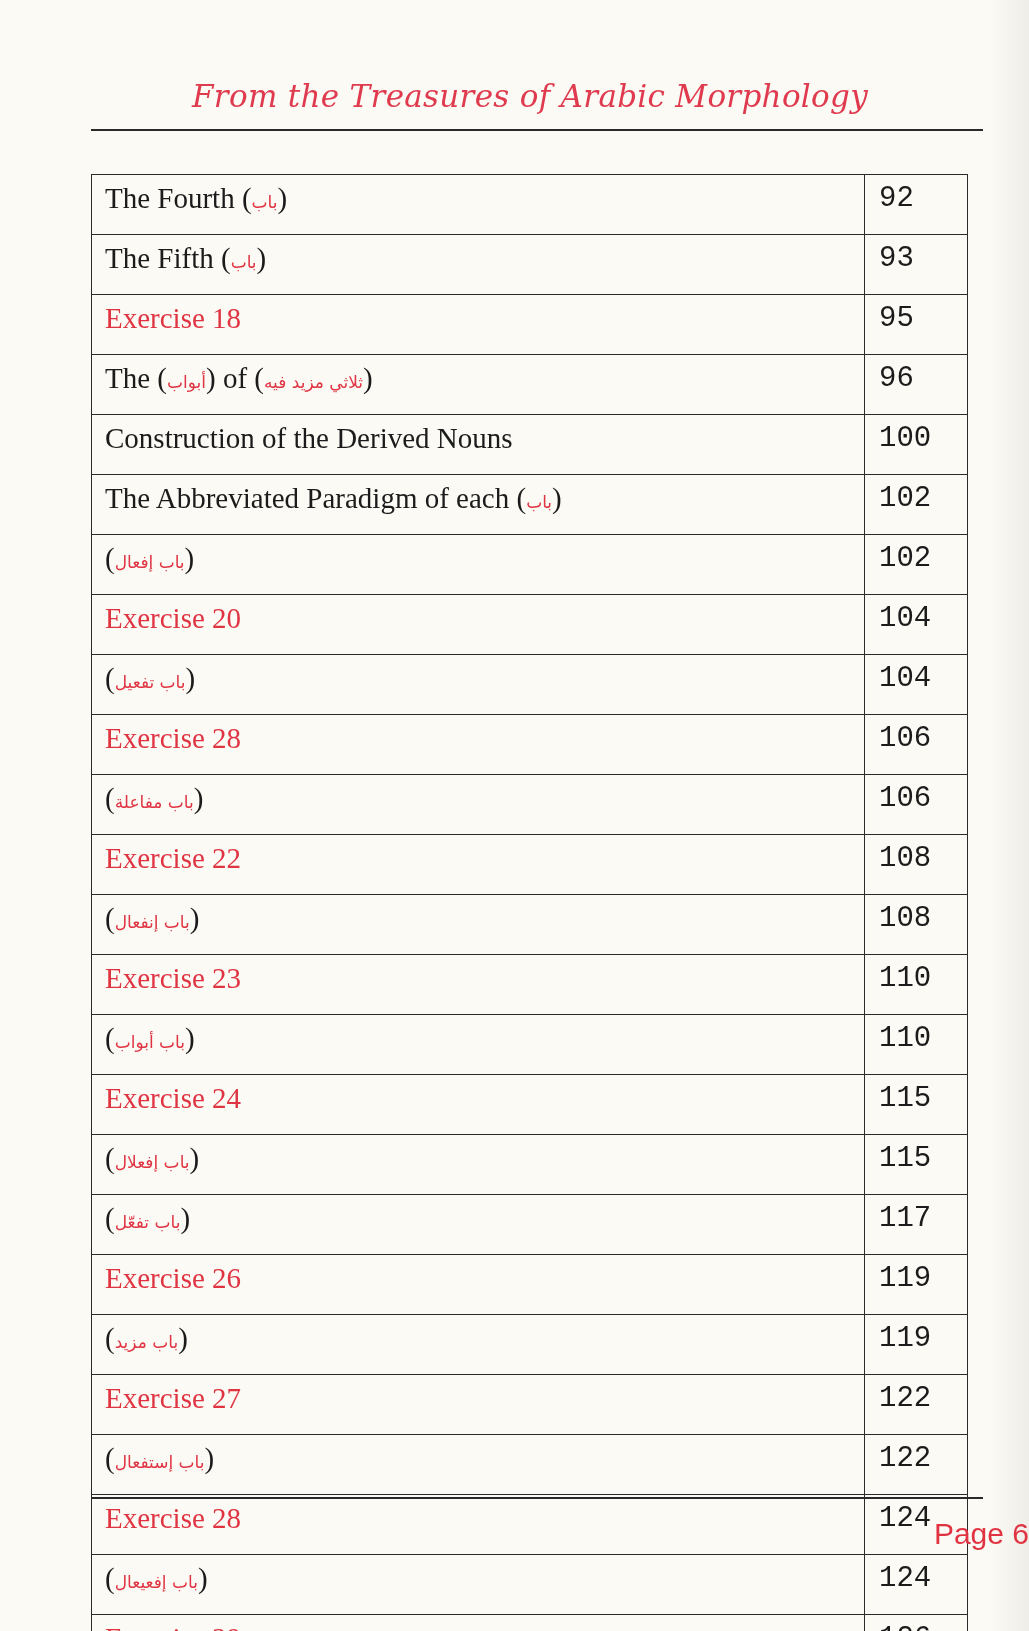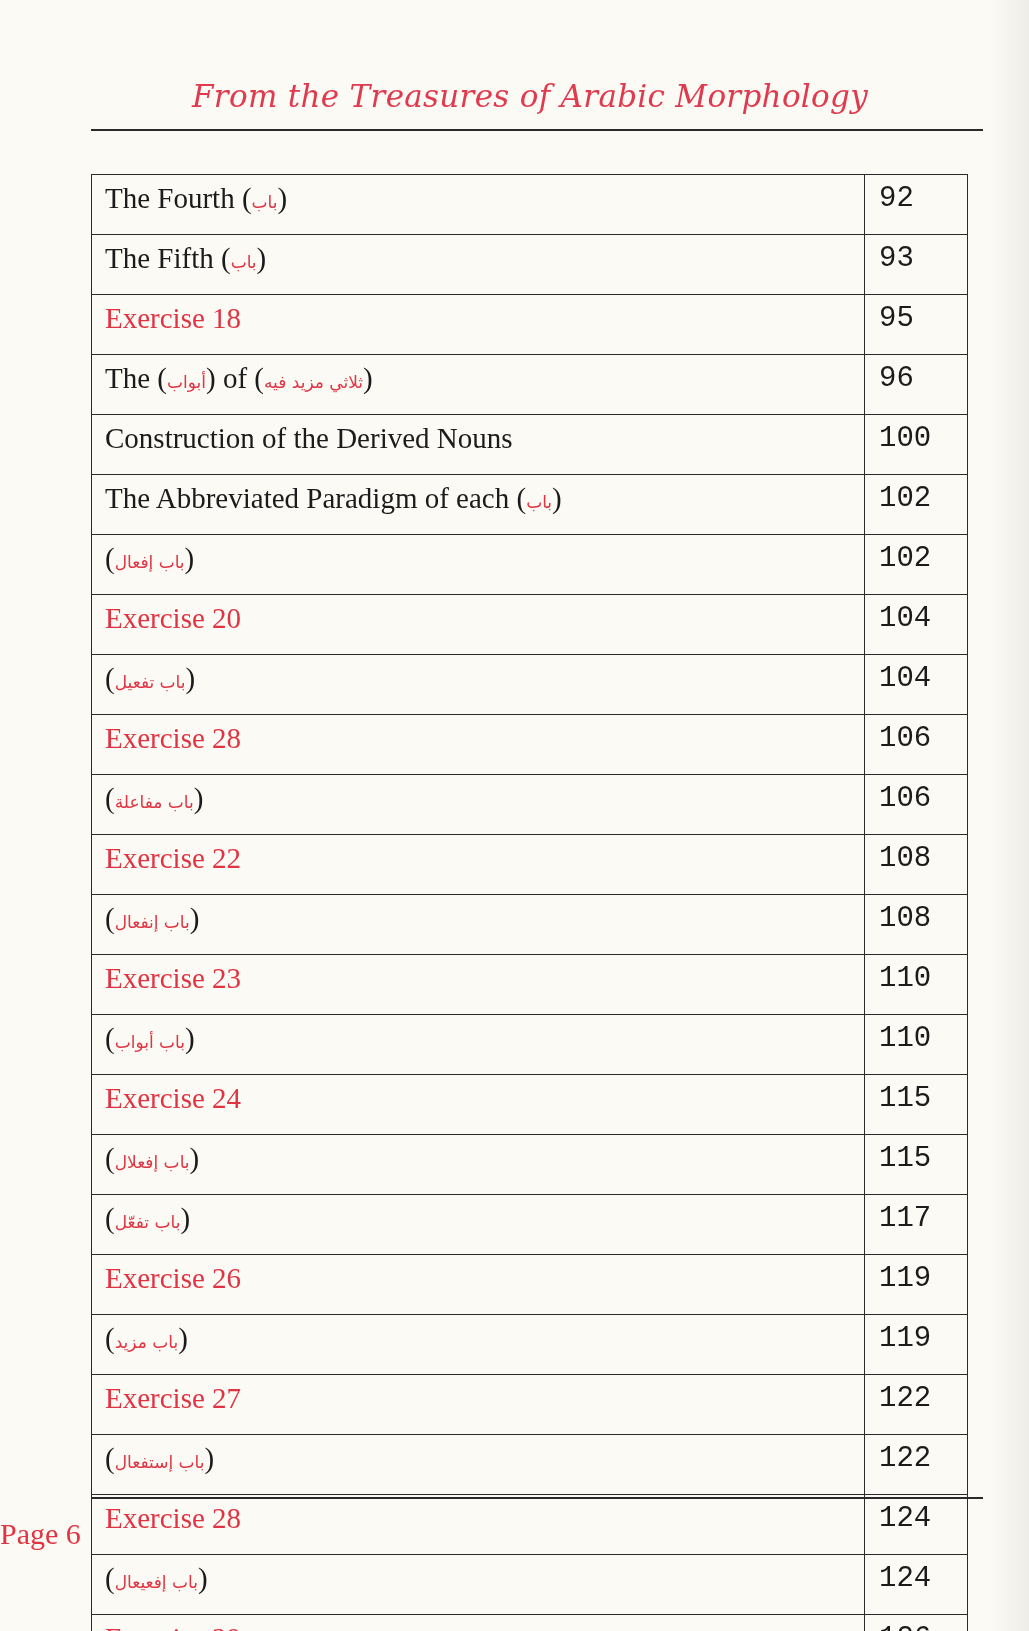--- a/index.html
+++ b/index.html
@@ -54,22 +54,22 @@
   .ar {
     color: #e03443;
     font-family: "DejaVu Sans", sans-serif;
     font-size: 17px;
     direction: rtl;
     unicode-bidi: isolate;
   }
   .paren { color: #1b1b1b; }
   .page-label {
     position: absolute; left: 0; width: 1029px; top: 1517px;
-    text-align: left;
-    font-family: Liberation Serif, serif;
+    text-align: right;
+    font-family: Liberation Sans, sans-serif;
     font-size: 30px;
     color: #e03443;
   }
 </style>
 </head>
 <body>
 
 <div class="page-shadow"></div>
 
 <div class="running-head">From the Treasures of Arabic Morphology</div>

